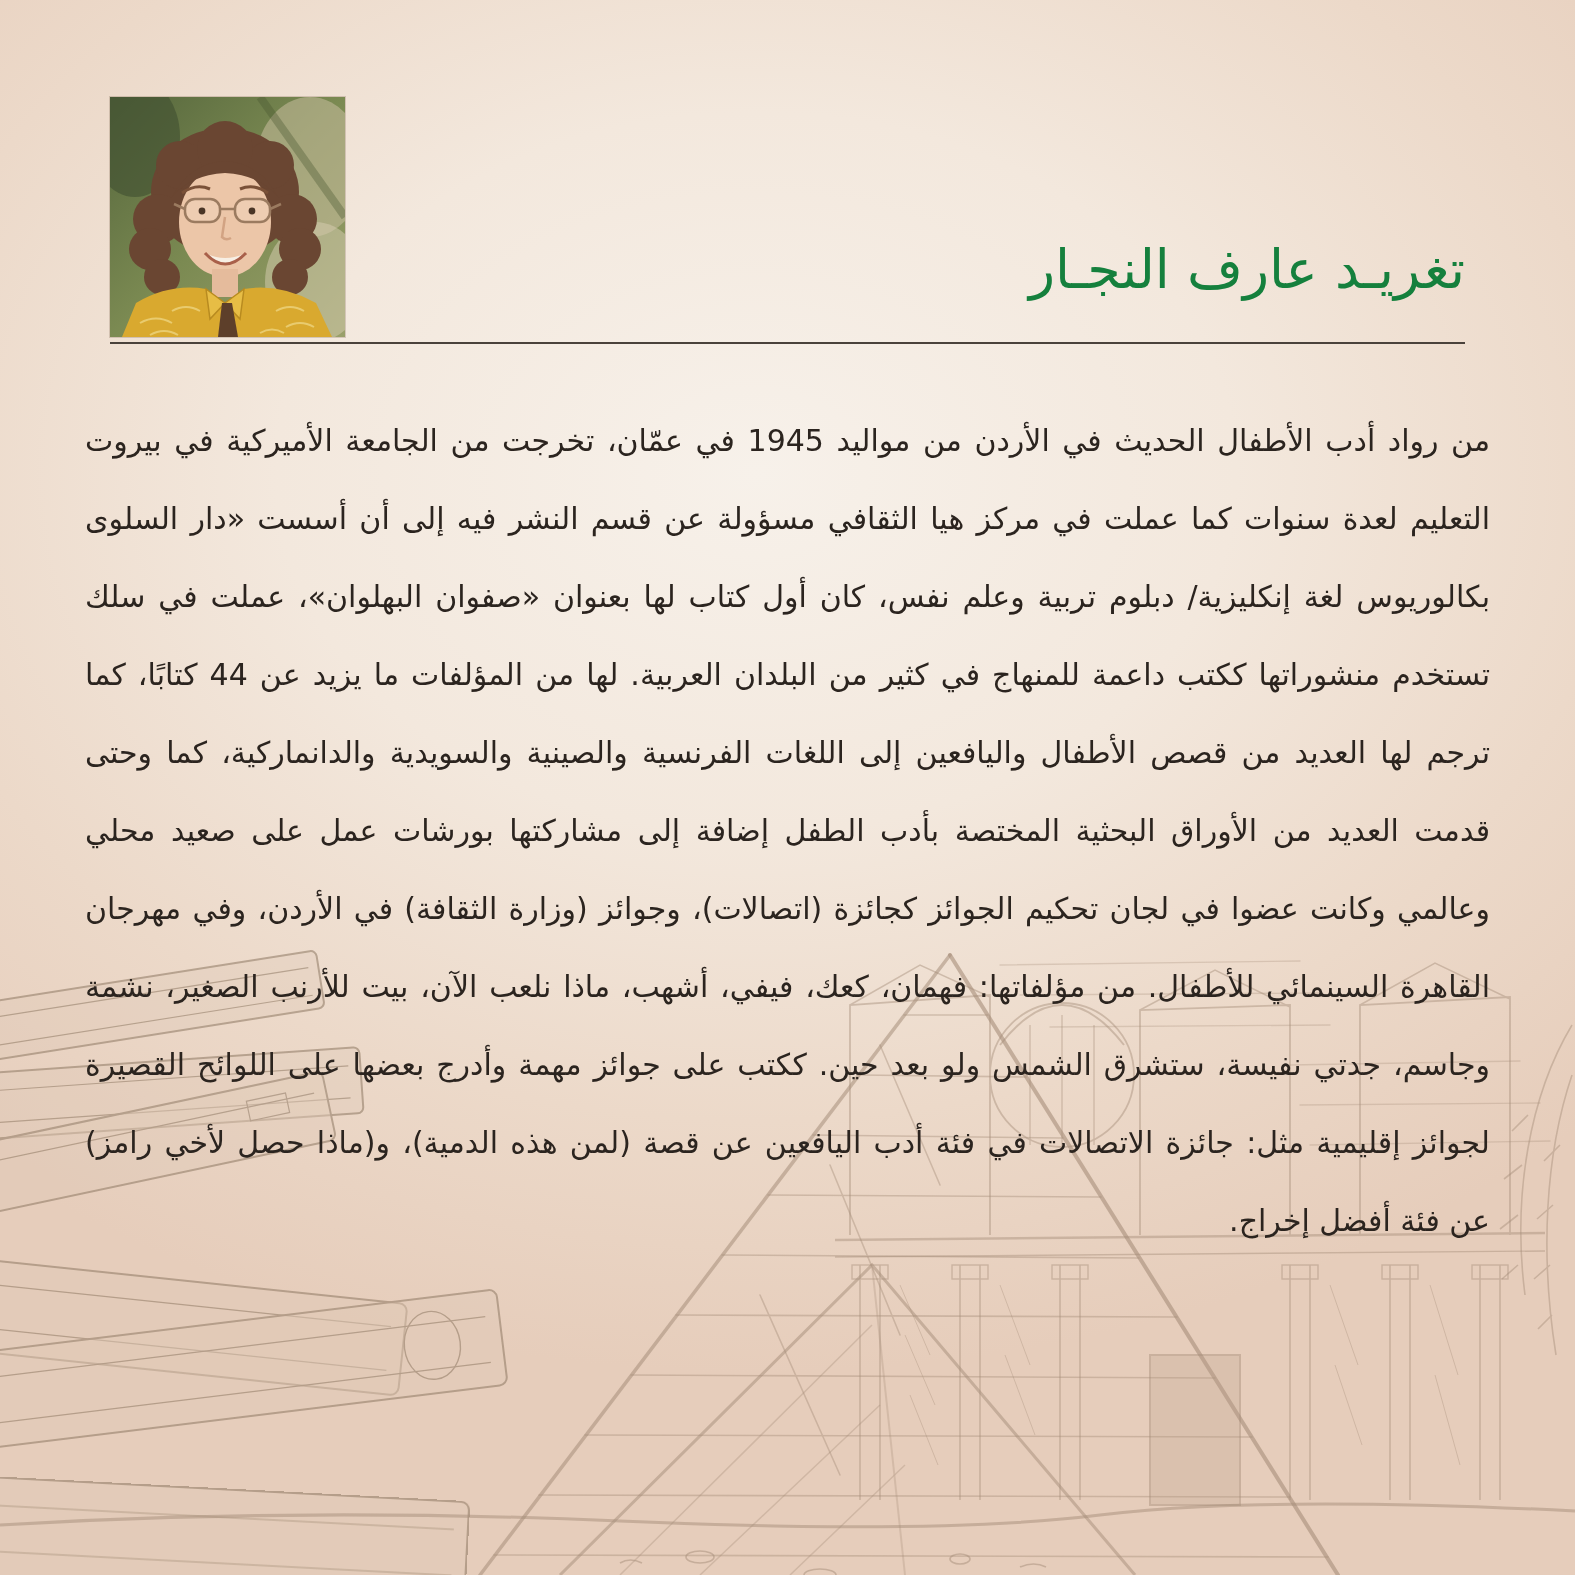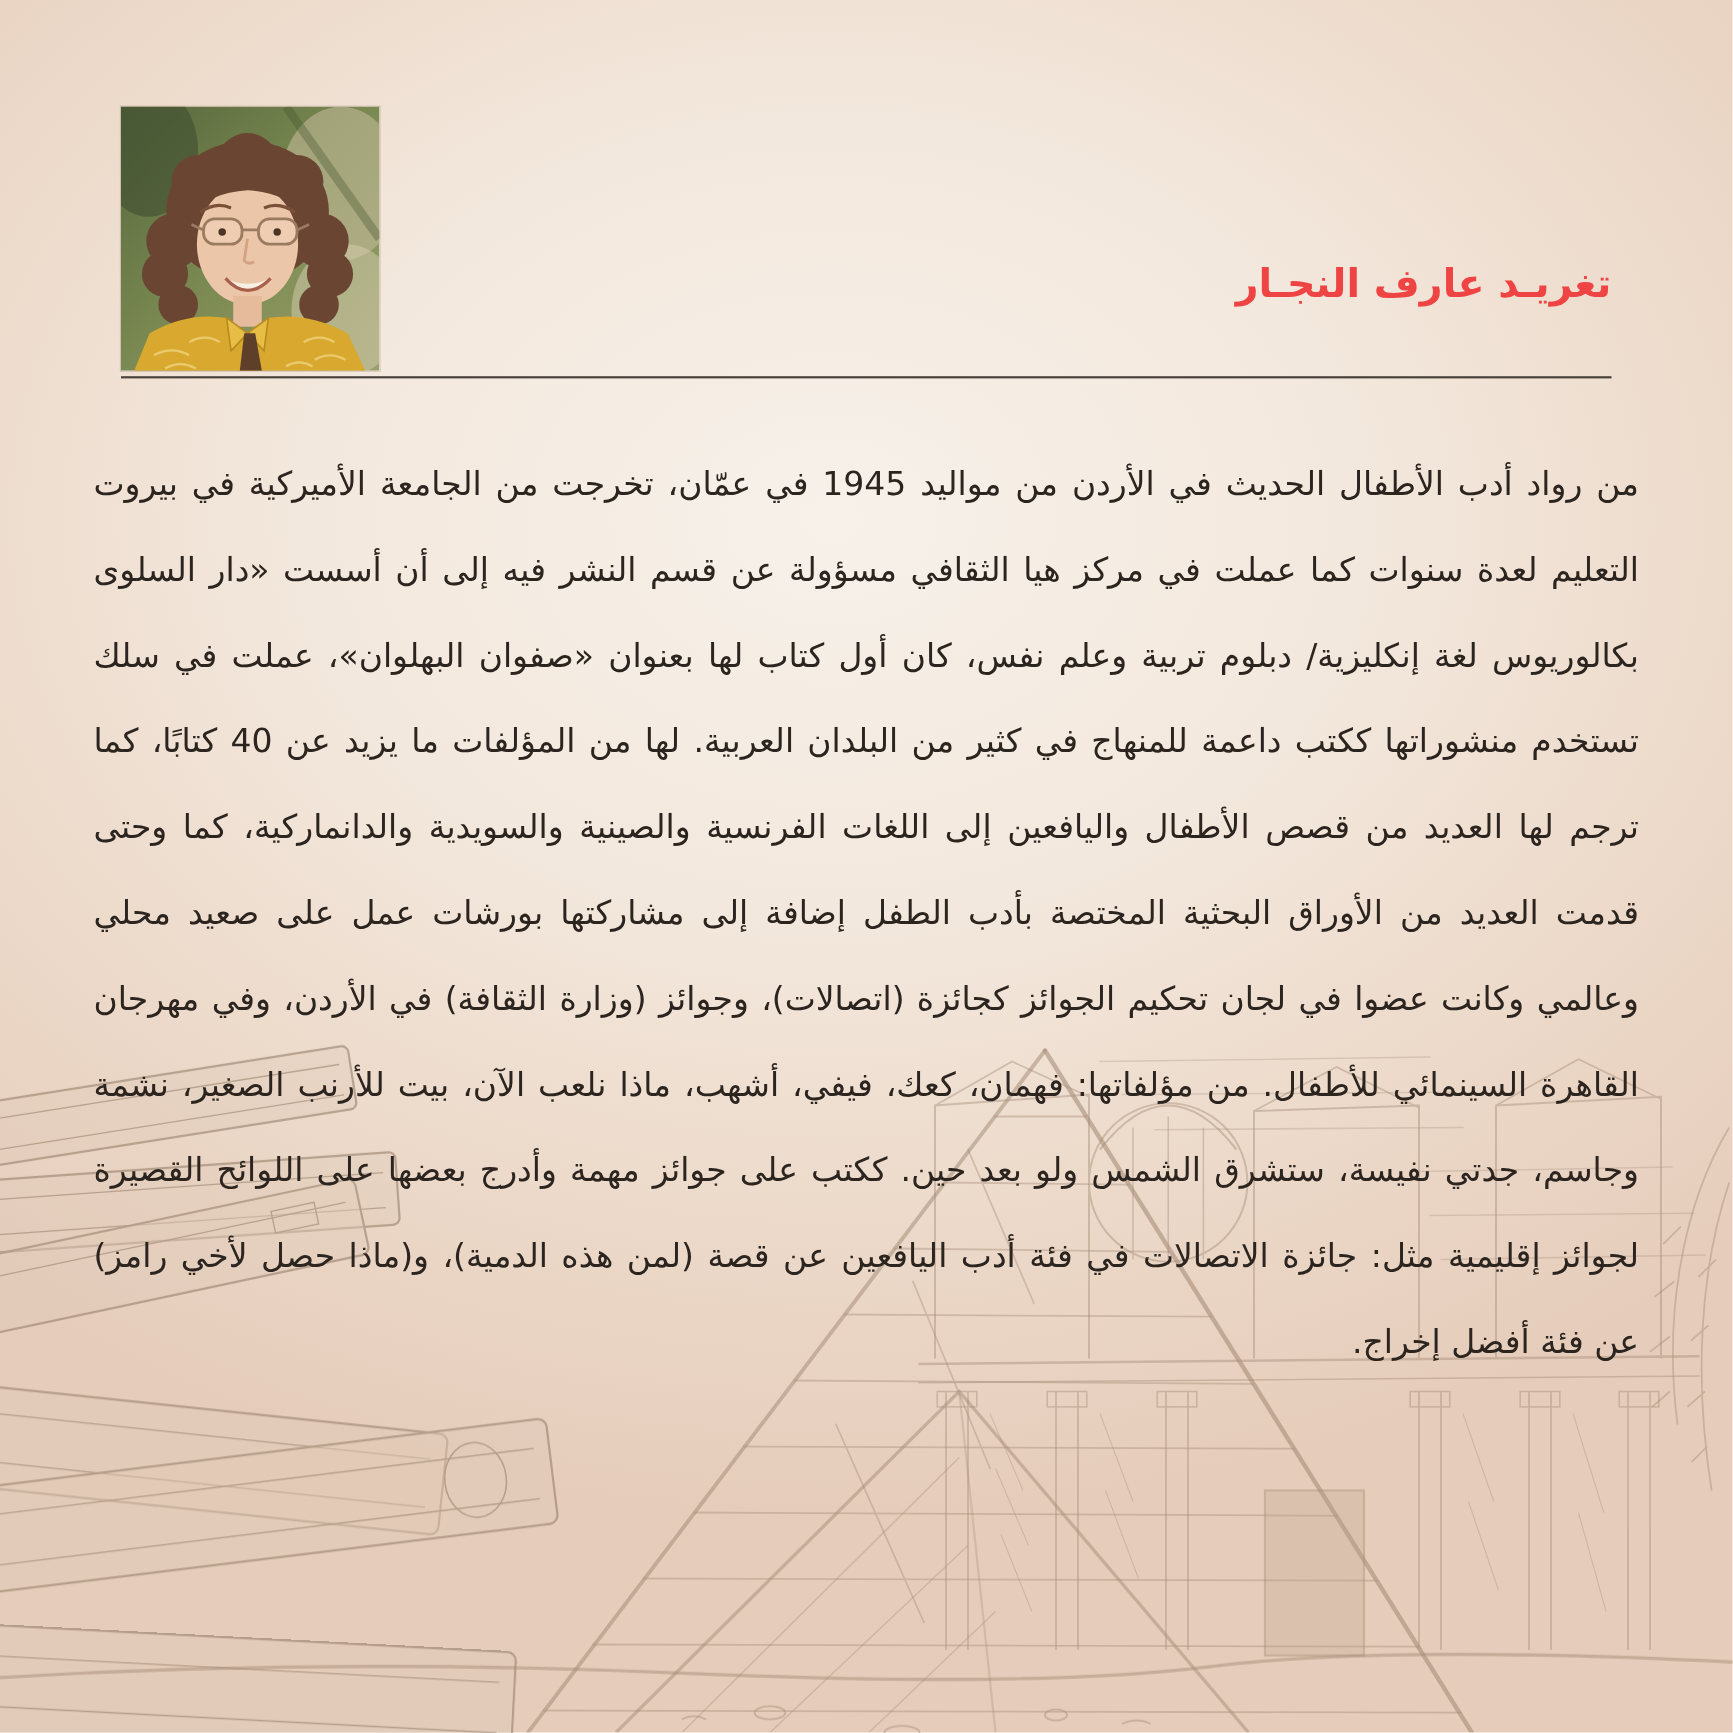--- a/index.html
+++ b/index.html
@@ -10,21 +10,21 @@
   }
   .page{position:absolute;inset:0;direction:rtl;}
   .bg-art{position:absolute;left:0;top:935px;width:1575px;height:640px;z-index:1;pointer-events:none;}
   .photo-frame{
     position:absolute;left:110px;top:97px;width:235px;height:240px;z-index:2;
     box-shadow:0 0 0 1px rgba(120,95,70,.25);
   }
   .photo-frame svg{display:block;width:100%;height:100%;}
   .title{
     position:absolute;right:110px;top:238px;margin:0;z-index:2;
-    font-size:36px;font-weight:700;color:#ef4444;letter-spacing:0;
+    font-size:54px;font-weight:400;color:#15803d;letter-spacing:0;
     font-family:"DejaVu Sans",sans-serif;
   }
   .rule{position:absolute;left:110px;top:342px;width:1355px;height:2px;background:#4a423b;z-index:2;}
   .bio{position:absolute;top:402px;right:85px;left:85px;z-index:3;}
   .bio-line{
     direction:rtl;
     font-size:30px;line-height:78px;color:#2b241f;
     text-align:justify;text-align-last:justify;text-justify:inter-word;
     white-space:nowrap;overflow:hidden;
   }
@@ -230,21 +230,21 @@
     </svg>
   </div>
 
   <h1 class="title">تغريـد عارف النجـار</h1>
   <div class="rule"></div>
 
   <div class="bio">
       <div class="bio-line">من رواد أدب الأطفال الحديث في الأردن من مواليد 1945 في عمّان، تخرجت من الجامعة الأميركية في بيروت</div>
       <div class="bio-line">التعليم لعدة سنوات كما عملت في مركز هيا الثقافي مسؤولة عن قسم النشر فيه إلى أن أسست «دار السلوى</div>
       <div class="bio-line">بكالوريوس لغة إنكليزية/ دبلوم تربية وعلم نفس، كان أول كتاب لها بعنوان «صفوان البهلوان»، عملت في سلك</div>
-      <div class="bio-line">تستخدم منشوراتها ككتب داعمة للمنهاج في كثير من البلدان العربية. لها من المؤلفات ما يزيد عن 40 كتابًا، كما</div>
+      <div class="bio-line">تستخدم منشوراتها ككتب داعمة للمنهاج في كثير من البلدان العربية. لها من المؤلفات ما يزيد عن 44 كتابًا، كما</div>
       <div class="bio-line">ترجم لها العديد من قصص الأطفال واليافعين إلى اللغات الفرنسية والصينية والسويدية والدانماركية، كما وحتى</div>
       <div class="bio-line">قدمت العديد من الأوراق البحثية المختصة بأدب الطفل إضافة إلى مشاركتها بورشات عمل على صعيد محلي</div>
       <div class="bio-line">وعالمي وكانت عضوا في لجان تحكيم الجوائز كجائزة (اتصالات)، وجوائز (وزارة الثقافة) في الأردن، وفي مهرجان</div>
       <div class="bio-line">القاهرة السينمائي للأطفال. من مؤلفاتها: فهمان، كعك، فيفي، أشهب، ماذا نلعب الآن، بيت للأرنب الصغير، نشمة</div>
       <div class="bio-line">وجاسم، جدتي نفيسة، ستشرق الشمس ولو بعد حين. ككتب على جوائز مهمة وأدرج بعضها على اللوائح القصيرة</div>
       <div class="bio-line">لجوائز إقليمية مثل: جائزة الاتصالات في فئة أدب اليافعين عن قصة (لمن هذه الدمية)، و(ماذا حصل لأخي رامز)</div>
       <div class="bio-line bio-line-last">عن فئة أفضل إخراج.</div>
     </div>
 
 </div>

